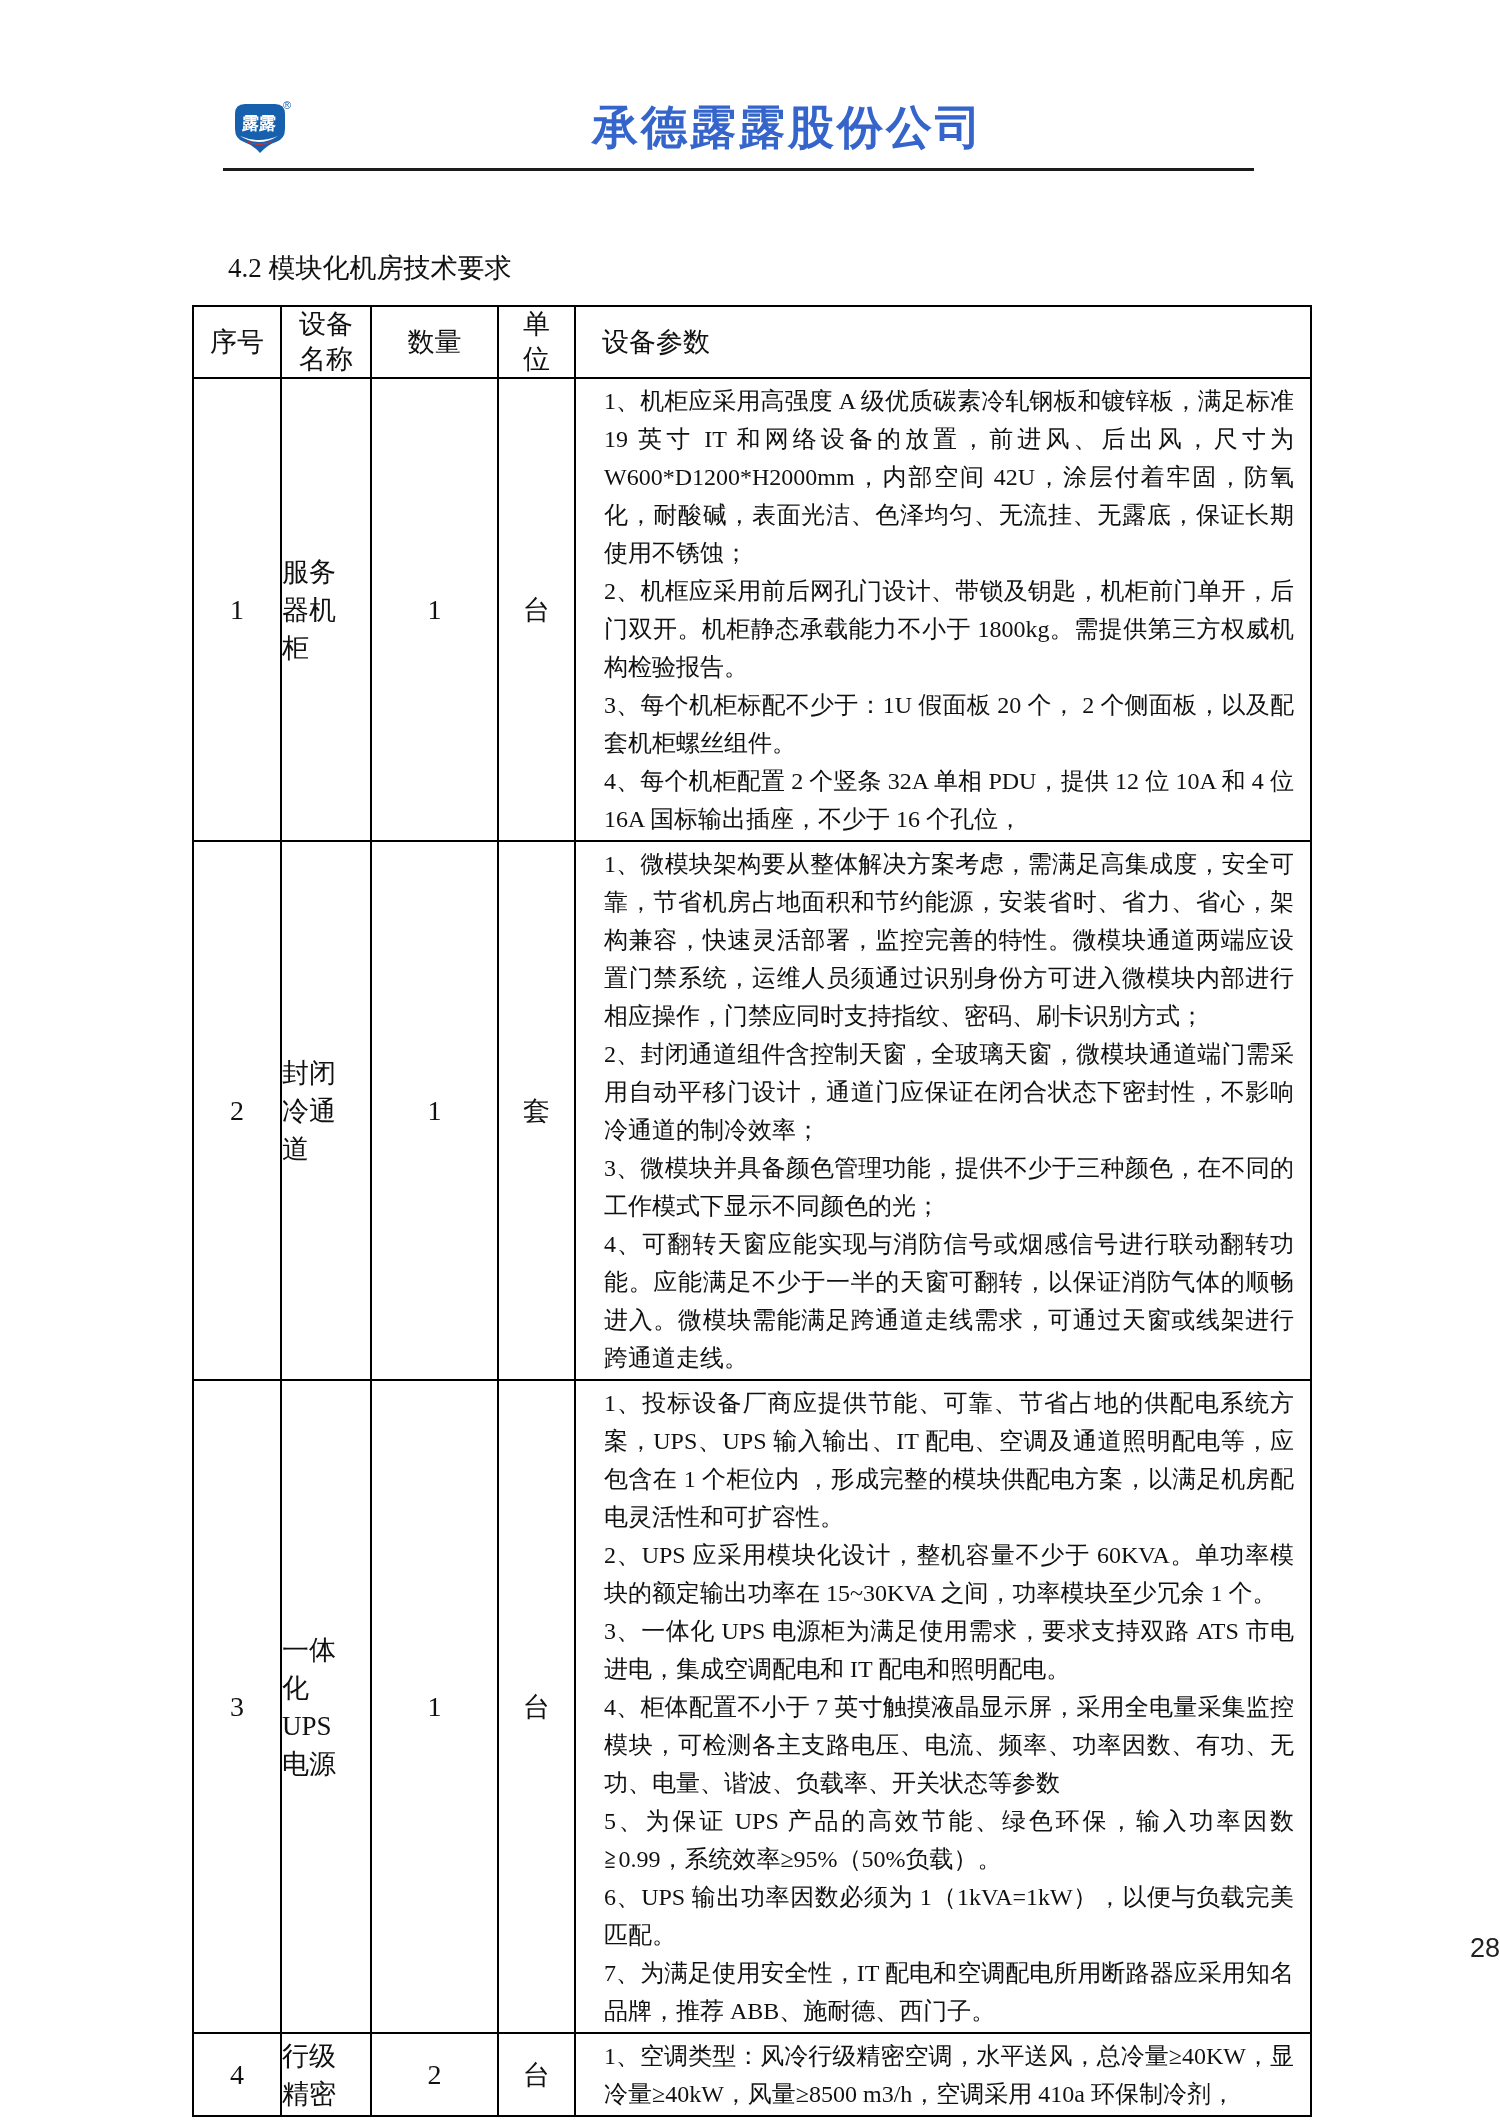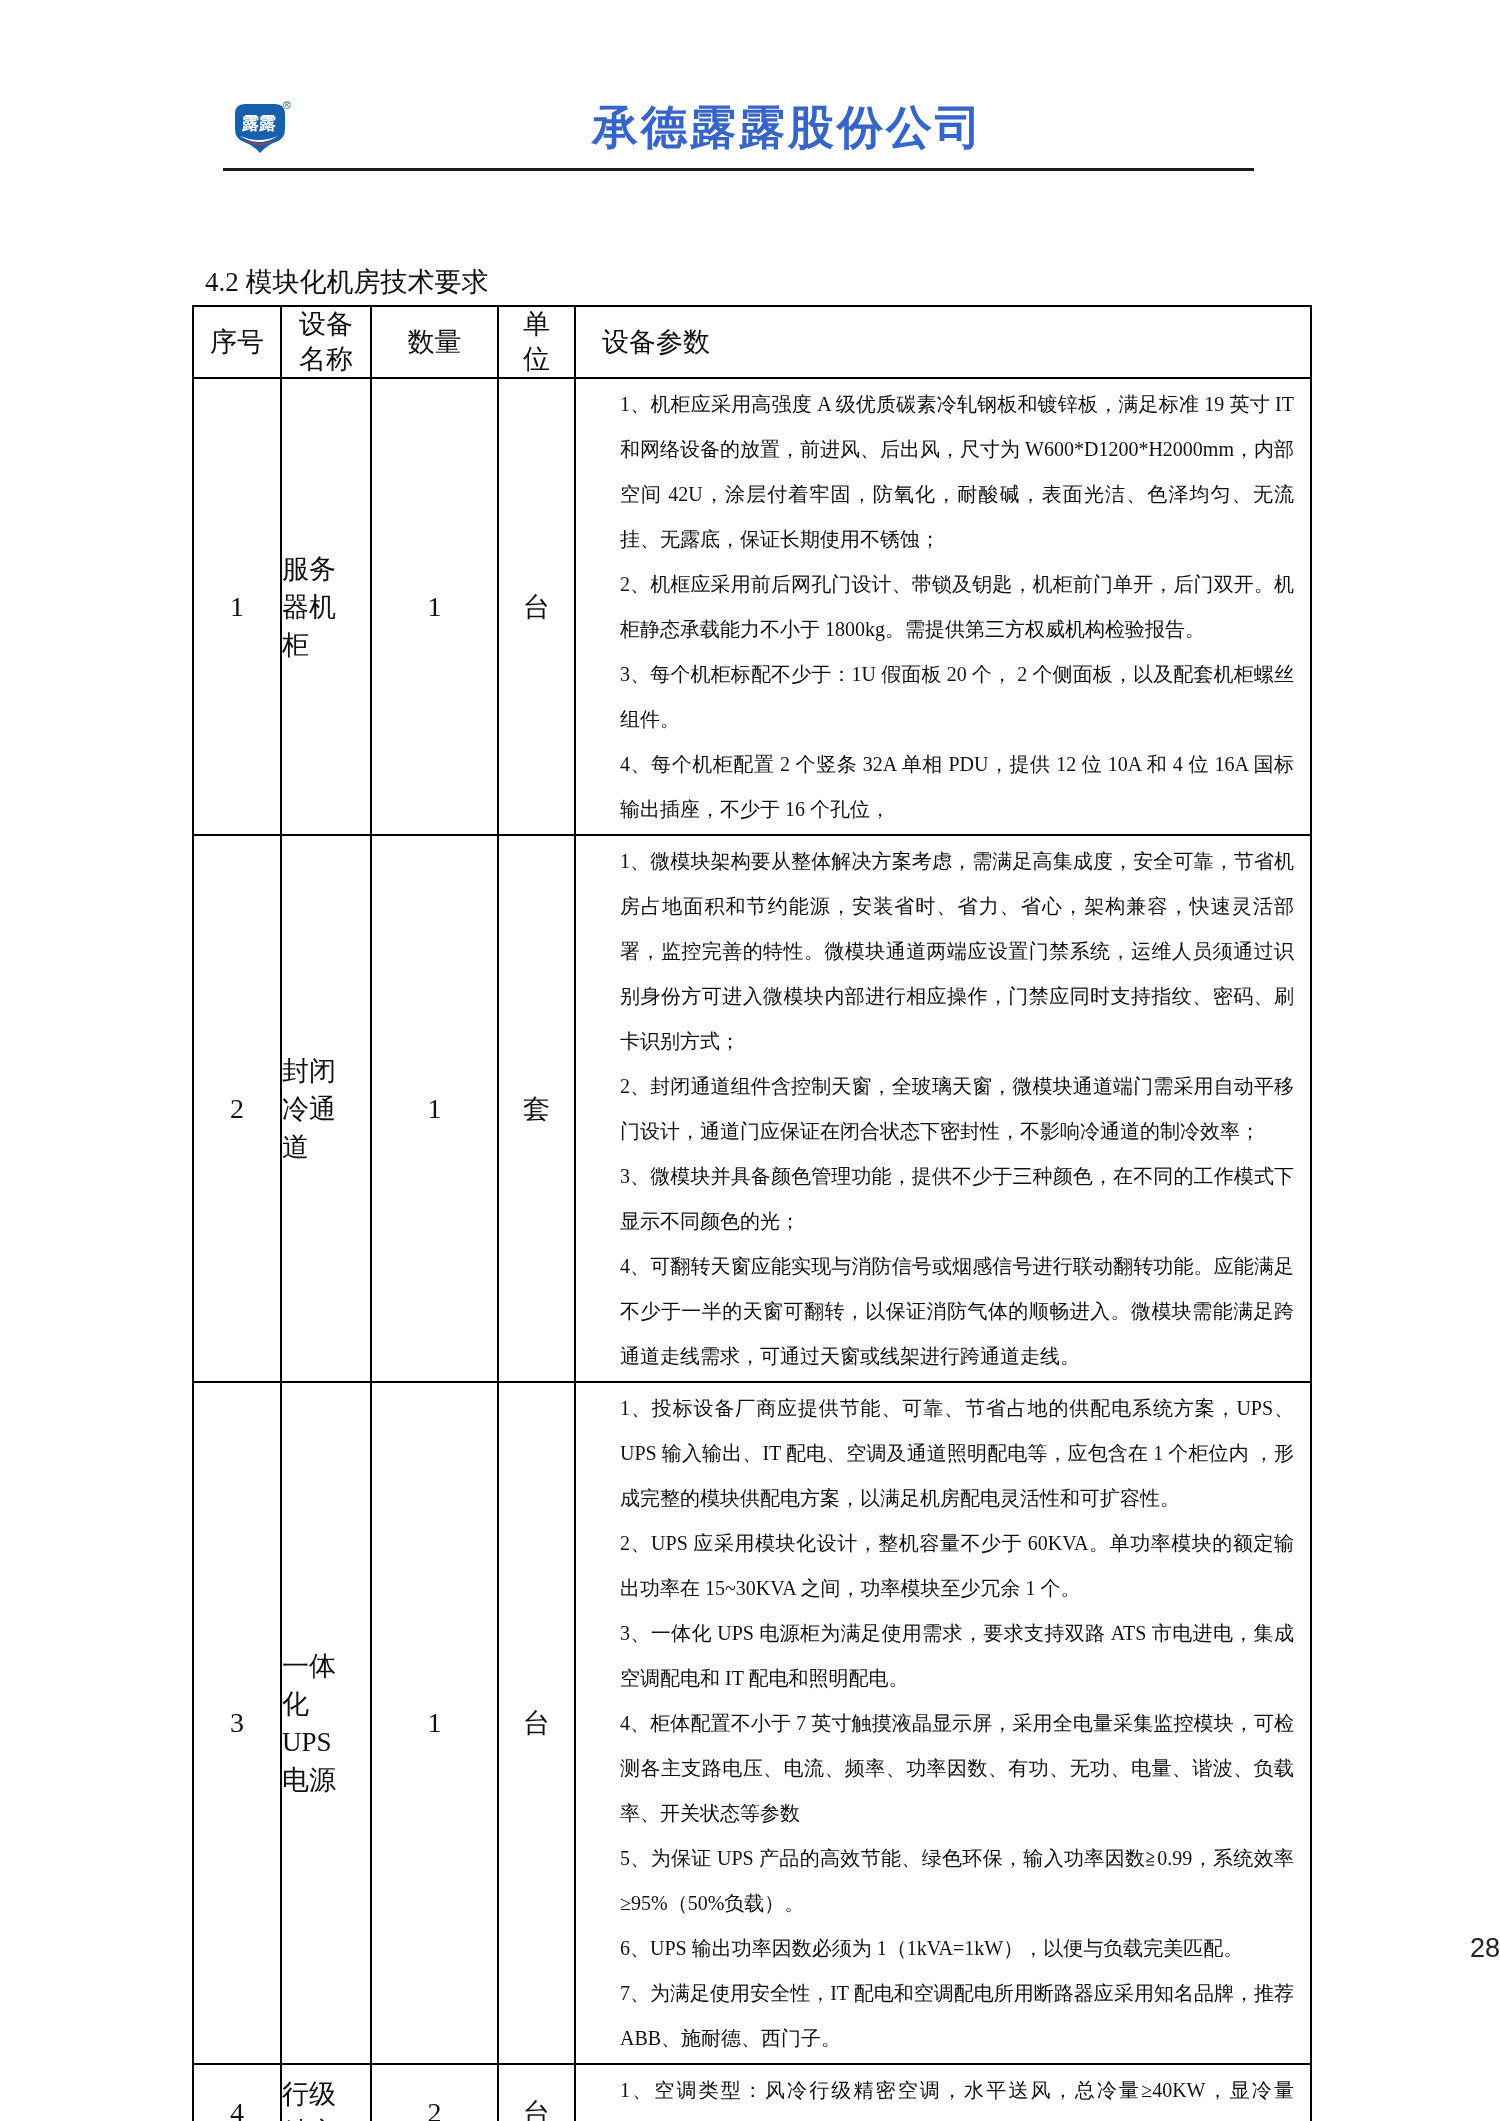--- a/index.html
+++ b/index.html
@@ -54,21 +54,21 @@
   
   .sec-heading {
     position: absolute;
     left: 205px;
     font-size: 27px;
     line-height: 34px;
     color: #111;
     white-space: nowrap;
   }
   .sec-heading.h413 { top: 198px; }
-  .sec-heading.h42  { top: 265px; }
+  .sec-heading.h42  { top: 251px; margin-left: 23px; }
 
   
   table.equip {
     position: absolute;
     left: 192px;
     top: 305px;
     width: 1118px;
     border-collapse: collapse;
     table-layout: fixed;
   }
@@ -98,23 +98,23 @@
     font-size: 27px;
     line-height: 38px;
     white-space: pre-line;
   }
   td.unit-cell {
     text-align: center;
     font-size: 27px;
   }
   td.params-cell {
     vertical-align: top;
-    font-size: 20px;
-    line-height: 45px;
-    padding: 3px 16px 2px 44px;
+    font-size: 24px;
+    line-height: 38px;
+    padding: 3px 16px 2px 28px;
     white-space: pre-line;
     text-align: justify;
   }
   tr.r1 { height: 408px; }
   tr.r2 { height: 489px; }
   tr.r3 { height: 582px; }
   tr.r4 { height: 71px; }
 
   
   .page-number {

